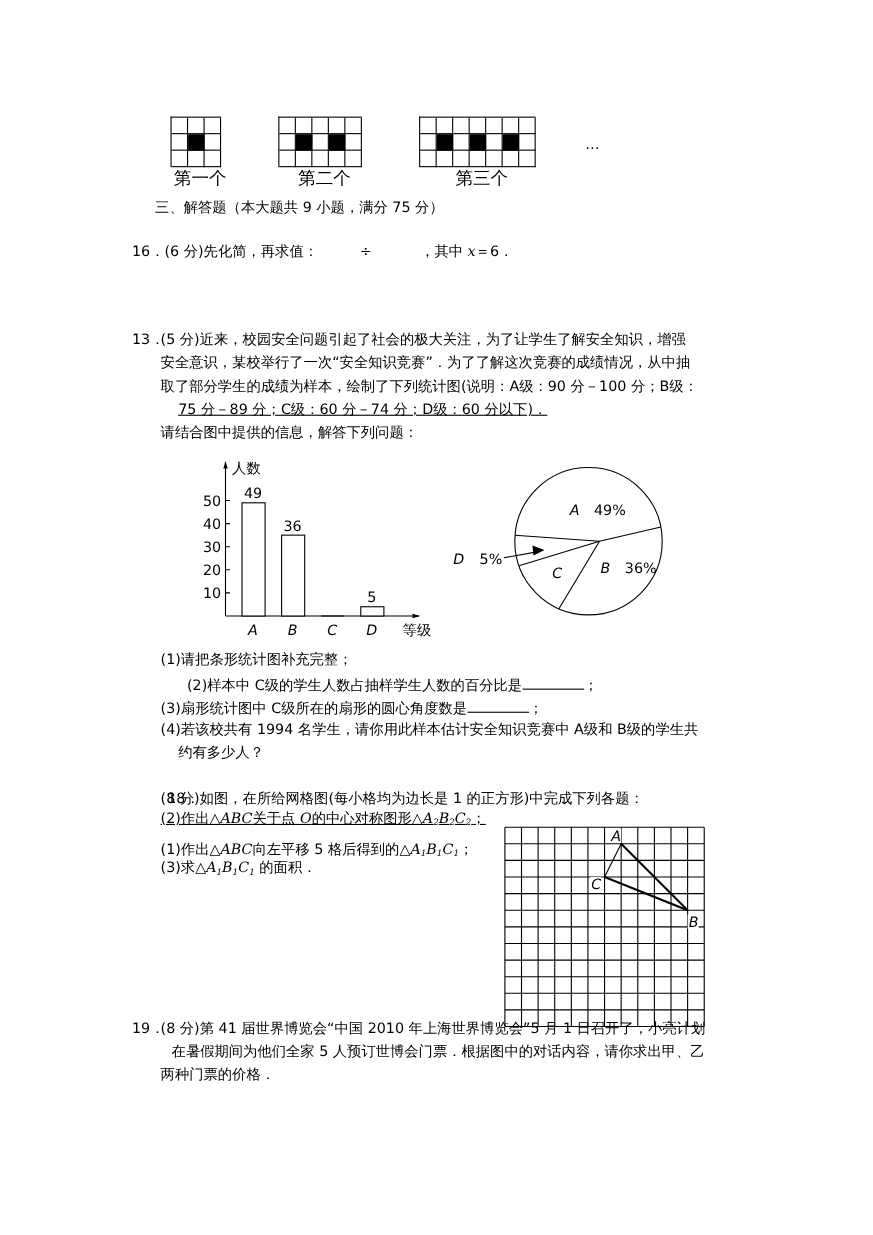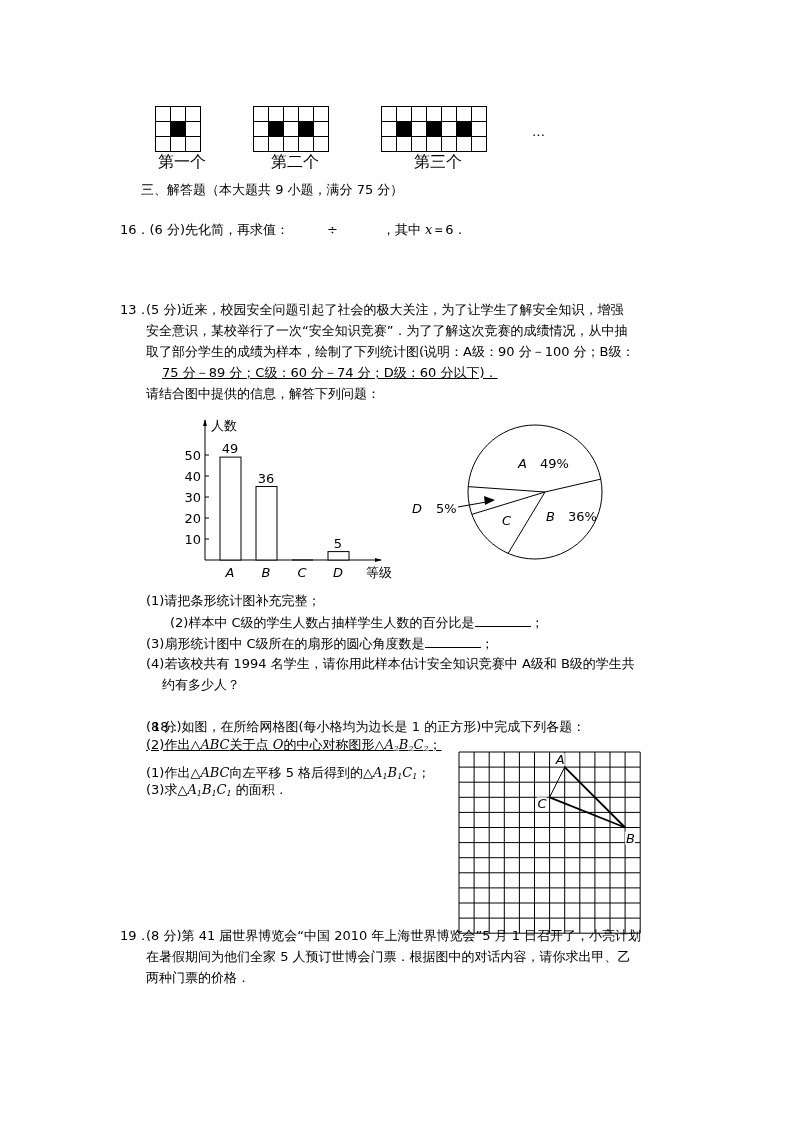--- a/index.html
+++ b/index.html
@@ -195,14 +195,14 @@
       <text x="100.7" y="16.1" font-size="13" font-style="italic" font-family="DejaVu Serif, serif">A</text>
       <rect x="170.1" y="83.5" width="10" height="13" fill="#fff"></rect>
       <text x="171.1" y="94.5" font-size="13" font-style="italic" font-family="DejaVu Serif, serif">B</text>
       <rect x="81.6" y="49.3" width="10" height="13" fill="#fff"></rect>
       <text x="82.6" y="60.3" font-size="13" font-style="italic" font-family="DejaVu Serif, serif">C</text>
     </g>
 </svg>
 
 <div class="line" style="left:120px;top:927px;background:transparent;">19．</div>
 <div class="line" style="left:146px;top:927px;">(8 分)第 41 届世界博览会“中国 2010 年上海世界博览会”5 月 1 日召开了，小亮计划</div>
-<div class="line" style="left:146px;top:948px;">在暑假期间为他们全家 5 人预订世博会门票．根据图中的对话内容，请你求出甲、乙</div>
+<div class="line" style="left:156px;top:948px;">在暑假期间为他们全家 5 人预订世博会门票．根据图中的对话内容，请你求出甲、乙</div>
 <div class="line" style="left:146px;top:969px;">两种门票的价格．</div>
 
 </body></html>

